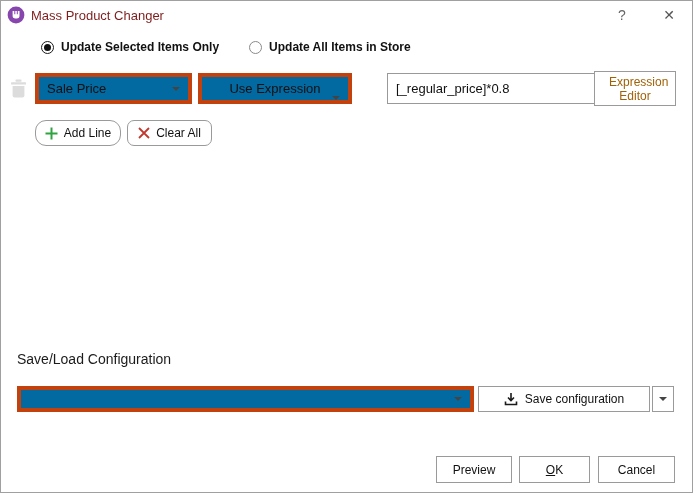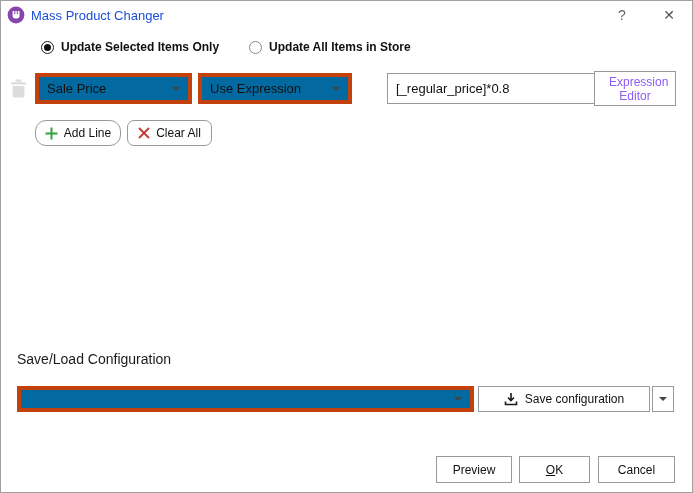--- a/index.html
+++ b/index.html
@@ -1,46 +1,46 @@
 <!DOCTYPE html>
 <html><head>
 <meta charset="utf-8">
 <style>
   html,body{margin:0;padding:0;background:#e8e8e8;font-family:"Liberation Sans",sans-serif;}
   .dialog{position:relative;width:693px;height:493px;box-sizing:border-box;background:#ffffff;
     border:1px solid #a0a0a0;overflow:hidden;}
   
   .titlebar{position:absolute;left:0;top:0;width:100%;height:28px;background:#fff;}
   .app-icon{position:absolute;left:6px;top:5px;width:18px;height:18px;}
-  .title{position:absolute;left:30px;top:7px;font-size:13px;color:#1d4ed8;white-space:nowrap;}
+  .title{position:absolute;left:30px;top:7px;font-size:13px;color:#7f1d1d;white-space:nowrap;}
   .help-btn{position:absolute;left:608px;top:0;width:26px;height:28px;display:flex;align-items:center;
     justify-content:center;font-size:14px;color:#666;cursor:default;background:transparent;border:none;}
   .close-btn{position:absolute;left:652px;top:0;width:32px;height:28px;display:flex;align-items:center;
     justify-content:center;font-size:14px;color:#555;cursor:default;background:transparent;border:none;}
   
   .radio-row{position:absolute;left:12px;top:39px;display:flex;align-items:center;gap:30px;margin-left:28px;}
   .radio-opt{display:flex;align-items:center;gap:7px;}
   .radio{width:13px;height:13px;border:1px solid #8a8a8a;border-radius:50%;position:relative;
     box-sizing:border-box;background:#fff;flex:0 0 auto;}
   .radio.checked{border:1px solid #1a1a1a;}
   .radio.checked::after{content:"";position:absolute;left:2px;top:2px;right:2px;bottom:2px;
     background:#111;border-radius:50%;}
   .radio-label{font-size:12px;font-weight:700;color:#111;white-space:nowrap;}
   
   .trash{position:absolute;left:9px;top:78px;width:17px;height:19px;}
   .combo{position:absolute;height:31px;box-sizing:border-box;border:4px solid #c2410c;background:#0369a1;
     display:flex;align-items:center;padding:4px 8px;font-size:13px;color:#111;}
   .combo .caret{margin-left:auto;width:0;height:0;border-left:4px solid transparent;
     border-right:4px solid transparent;border-top:4px solid #444;}
   .combo-field{left:34px;top:72px;width:157px;}
-  .combo-action{left:197px;top:72px;width:154px;}
+  .combo-action{left:197px;top:72px;width:154px;flex-direction:column;}
   .expr-input{position:absolute;left:358px;top:72px;width:230px;height:31px;box-sizing:border-box;
     border:1px solid #999;padding:0 8px;font-size:13px;font-family:"Liberation Sans",sans-serif;color:#111;outline:none;margin-left:28px;}
   .expr-editor-btn{position:absolute;left:593px;top:70px;width:82px;height:35px;box-sizing:border-box;
-    border:1px solid #9a9a9a;background:#fff;font-size:12px;color:#8b5cf6;line-height:14px;
+    border:1px solid #9a9a9a;background:#fff;font-size:12px;color:#a16207;line-height:14px;
     font-family:"Liberation Sans",sans-serif;text-align:center;padding:3px 14px;cursor:default;}
   .expr-editor-btn span{display:block;}
   
   .icon-btn{position:absolute;top:119px;height:26px;box-sizing:border-box;border:1px solid #9a9a9a;
     background:#fff;display:flex;align-items:center;justify-content:center;gap:6px;font-size:12px;
     color:#111;font-family:"Liberation Sans",sans-serif;cursor:default;}
   .add-line-btn{left:34px;width:86px;border-radius:11px;}
   .clear-all-btn{left:126px;width:85px;border-radius:7px;}
   
   .section-heading{position:absolute;left:16px;top:350px;font-size:14px;font-weight:400;color:#1b1b1b;}

